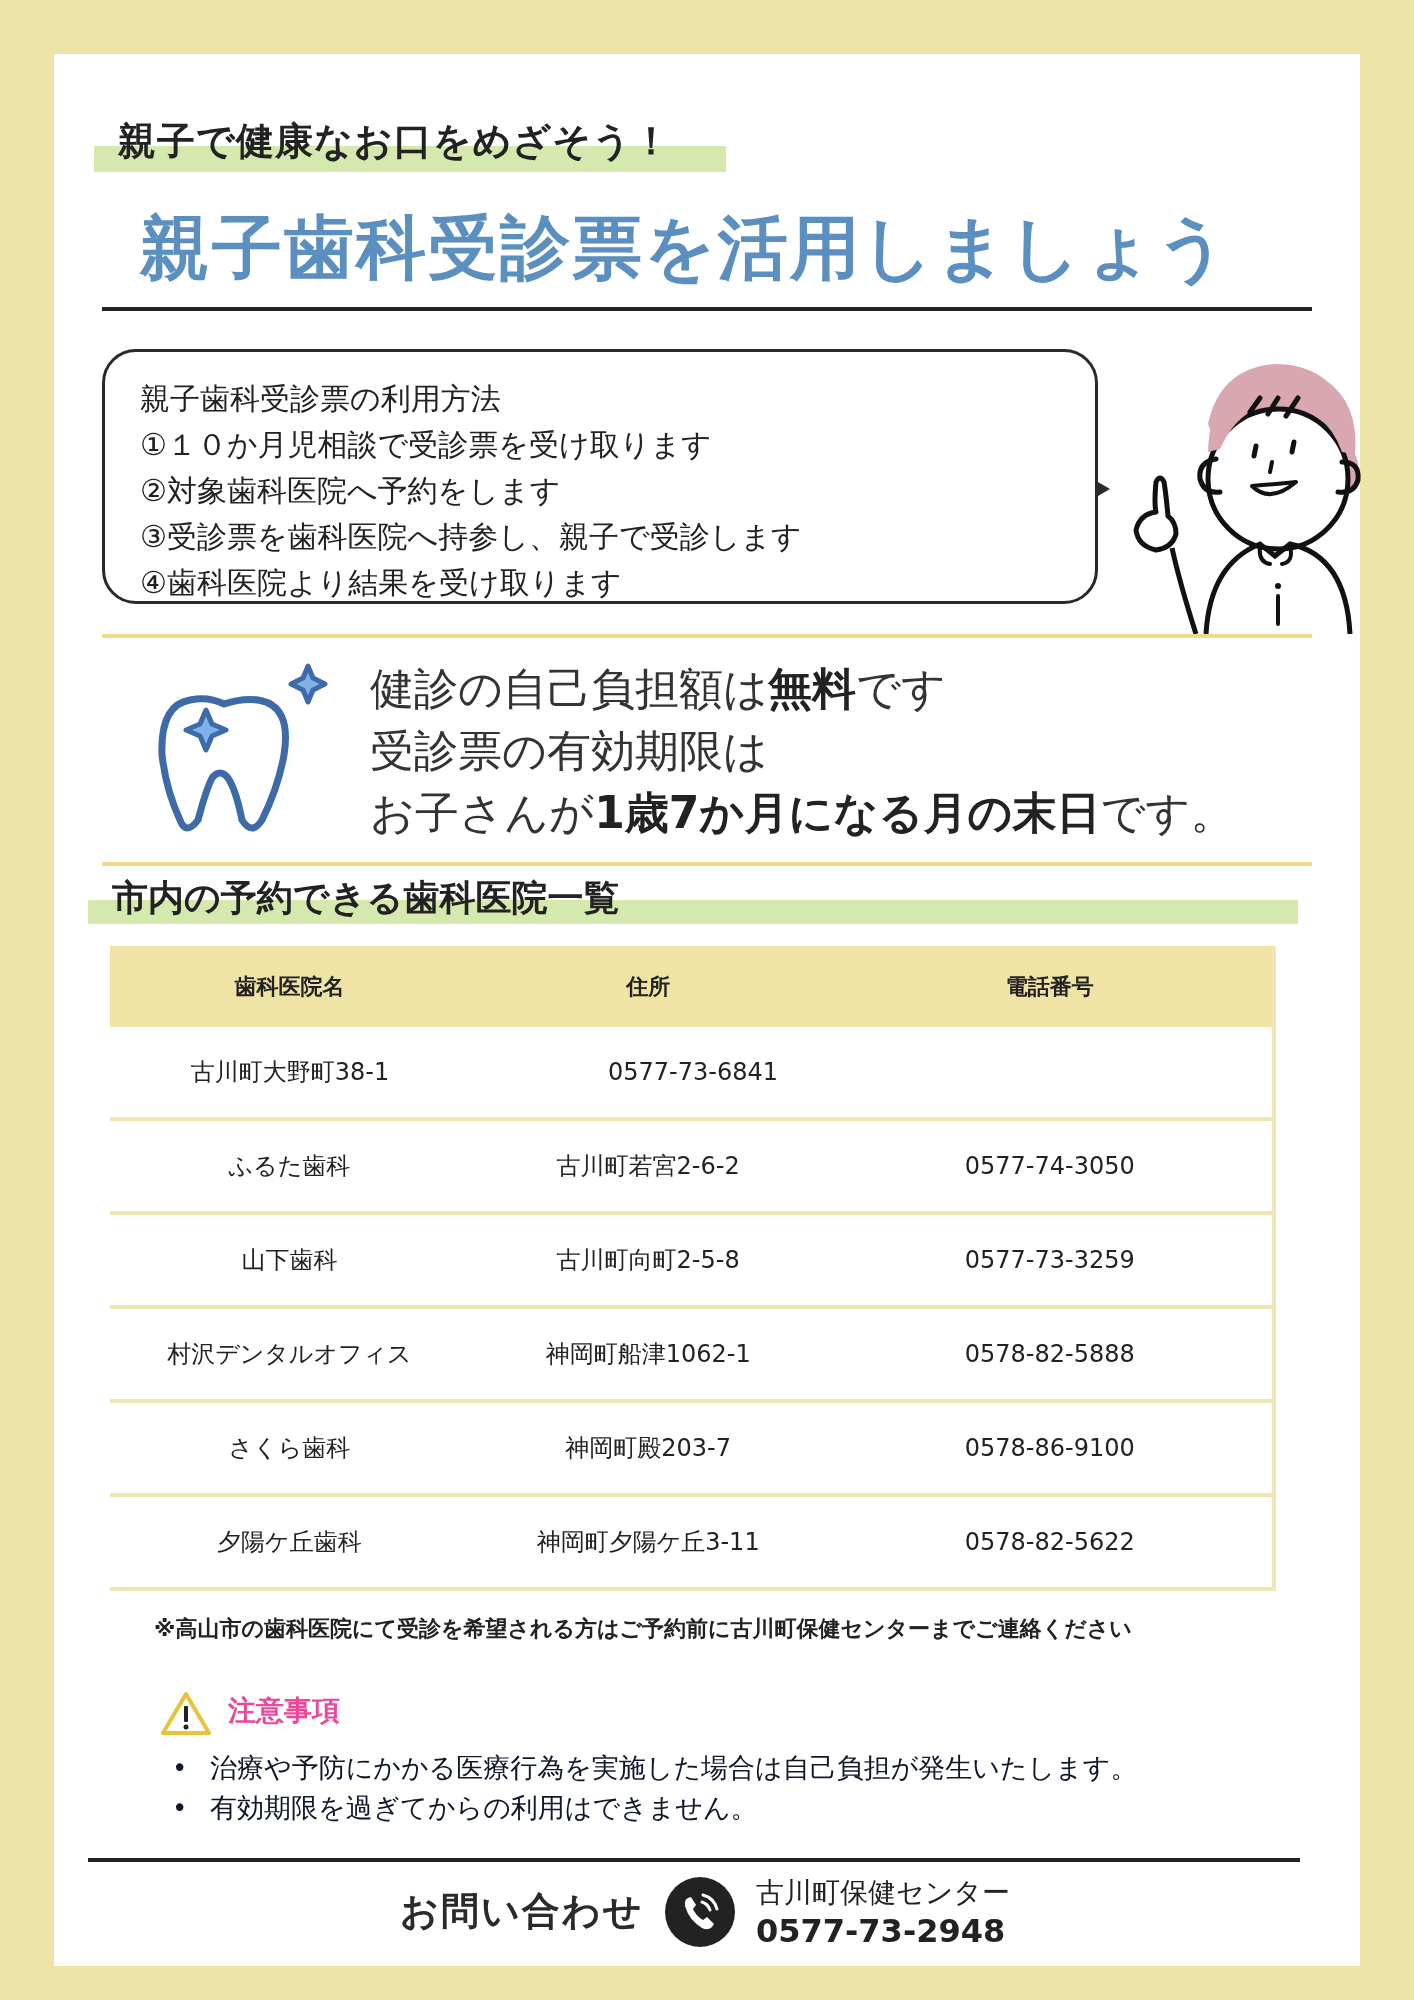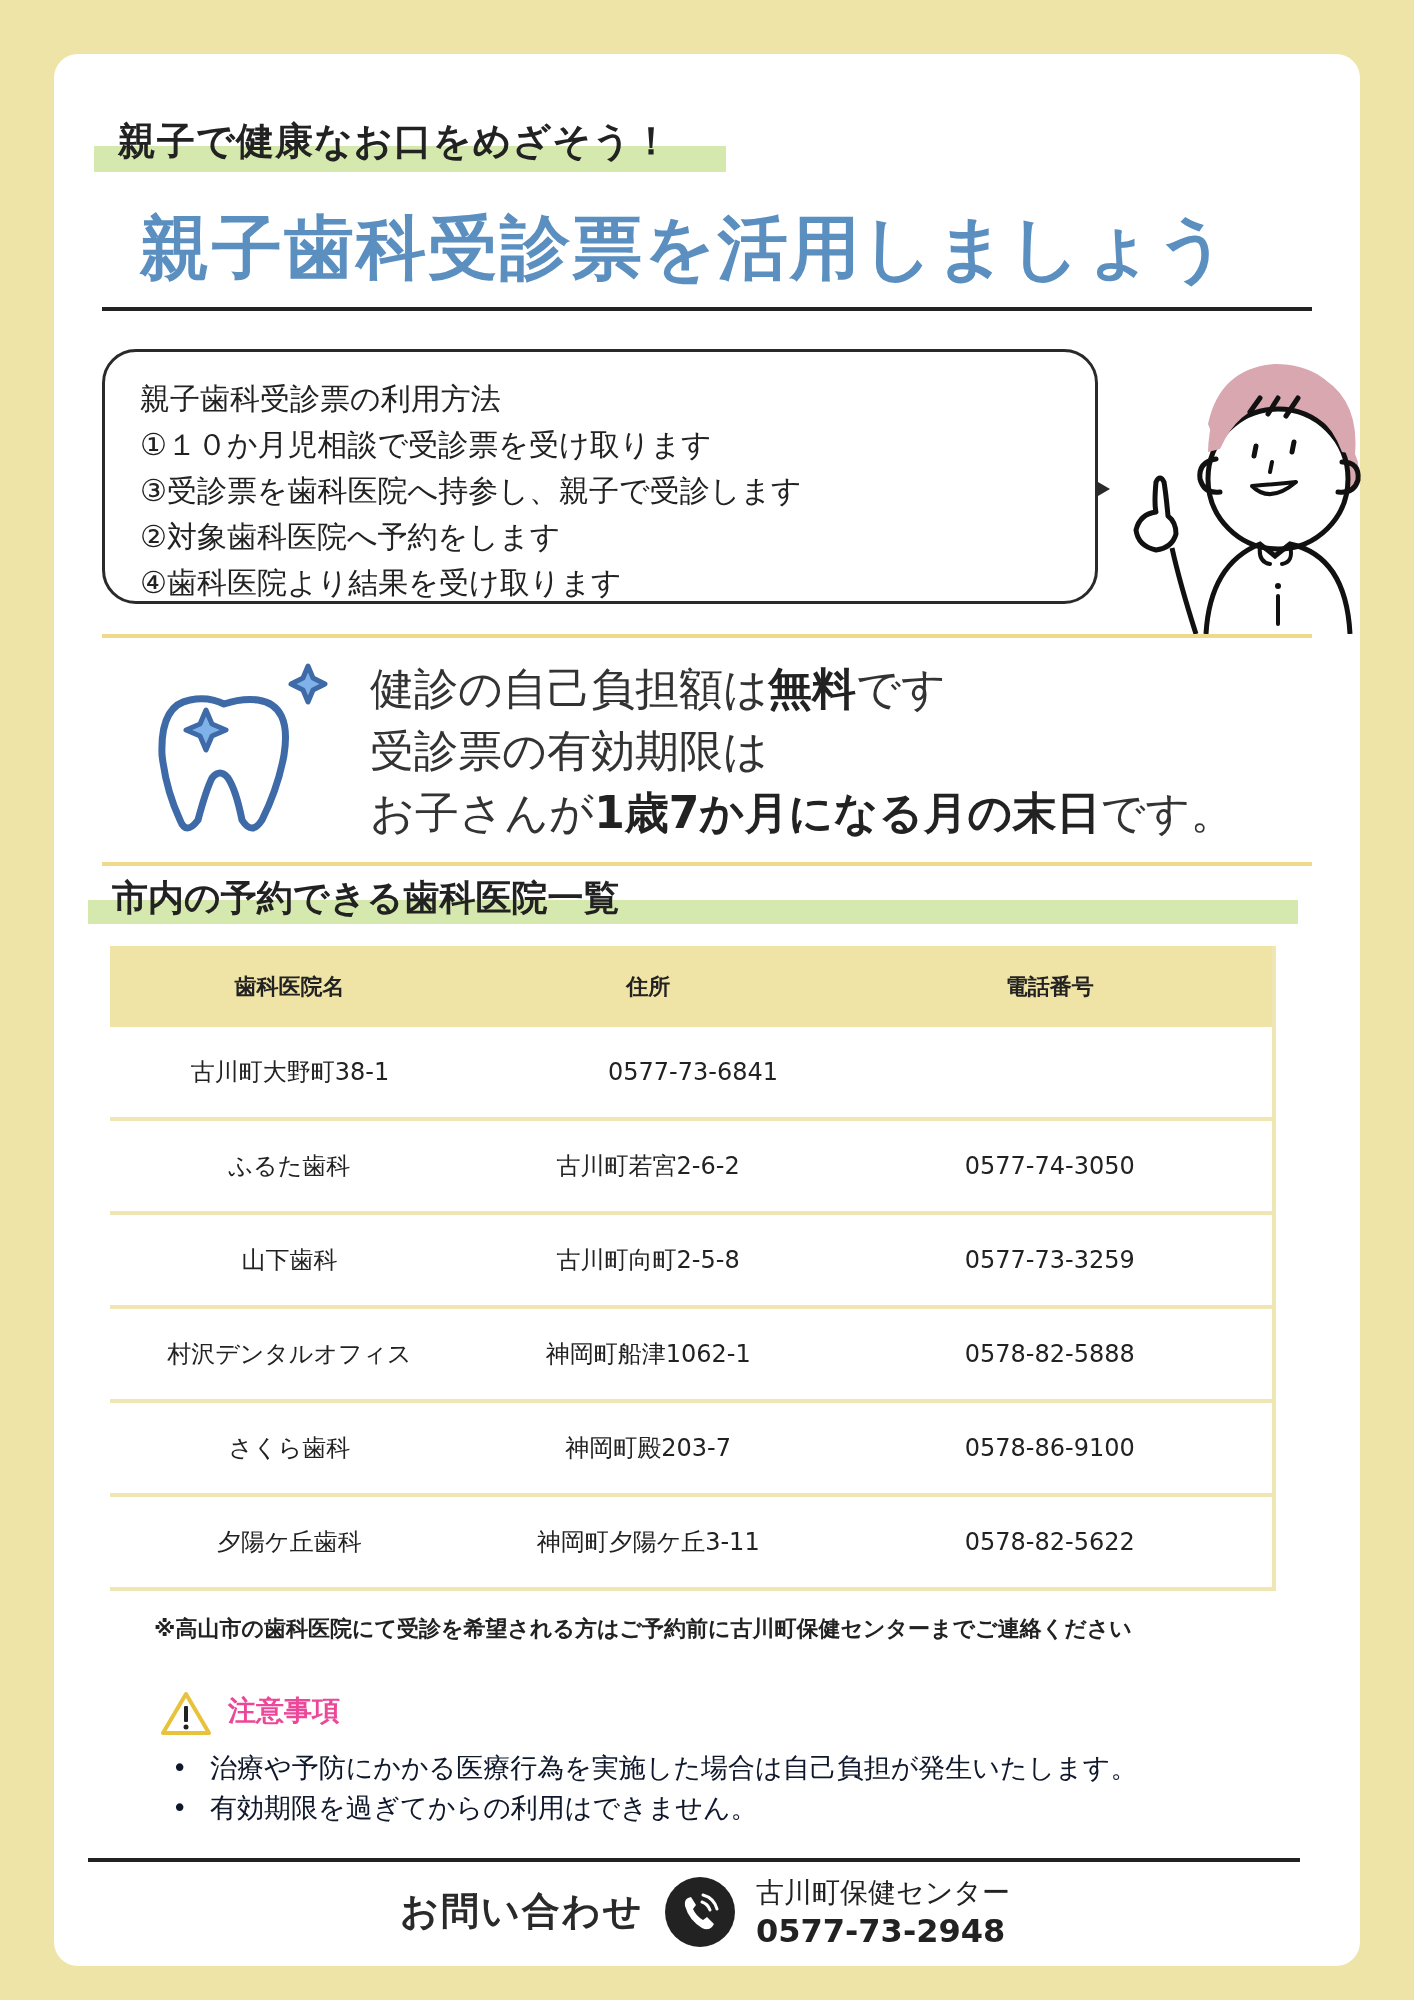--- a/index.html
+++ b/index.html
@@ -9,21 +9,20 @@
     font-family: "DejaVu Sans", "Liberation Sans", sans-serif;
     color: #222222;
     position: relative;
     overflow: hidden;
   }
   .card {
     position: absolute;
     left: 54px; top: 54px;
     width: 1306px; height: 1912px;
     background: #ffffff;
-    border-radius: 24px;
   }
   .abs { position: absolute; }
 
   
   .tagline-bar {
     left: 40px; top: 92px; width: 632px; height: 26px;
     background: #d5e8ad;
   }
   .tagline {
     left: 64px; top: 62px;
@@ -153,22 +152,22 @@
   <div class="abs tagline-bar"></div>
   <div class="abs tagline">親子で健康なお口をめざそう！</div>
   <h1 class="abs main-title">親子歯科受診票を活用しましょう</h1>
   <div class="abs title-rule"></div>
 
   <div class="abs bubble"></div>
   <div class="abs bubble-pointer"></div>
   <div class="abs bubble-lines">
     <div>親子歯科受診票の利用方法</div>
     <div>①１０か月児相談で受診票を受け取ります</div>
+    <div>②対象歯科医院へ予約をします</div>
     <div>③受診票を歯科医院へ持参し、親子で受診します</div>
-    <div>②対象歯科医院へ予約をします</div>
     <div>④歯科医院より結果を受け取ります</div>
   </div>
 
   <svg class="abs character" viewBox="0 0 260 300">
     <path d="M108 70 Q150 20 205 40 Q250 62 245 120 Q255 140 238 160 Q220 170 205 150 L100 120 Z" fill="#d8a7b0"></path>
     <path d="M102 112 Q100 60 160 48 Q225 42 240 108" fill="#d8a7b0" stroke="none"></path>
     <circle cx="168" cy="145" r="70" fill="#fff" stroke="#111" stroke-width="5"></circle>
     <path d="M102 100 Q118 50 170 46 Q228 48 238 112 L238 80 Q220 30 165 30 Q110 34 98 90 Z" fill="#d8a7b0"></path>
     <path d="M110 115 Q130 70 170 70 Q215 72 232 118 L245 120 Q240 40 168 36 Q100 40 98 118 Z" fill="#d8a7b0"></path>
     <path d="M140 78 L150 64 M158 80 L168 64 M176 82 L188 64" stroke="#111" stroke-width="5" stroke-linecap="round"></path>

